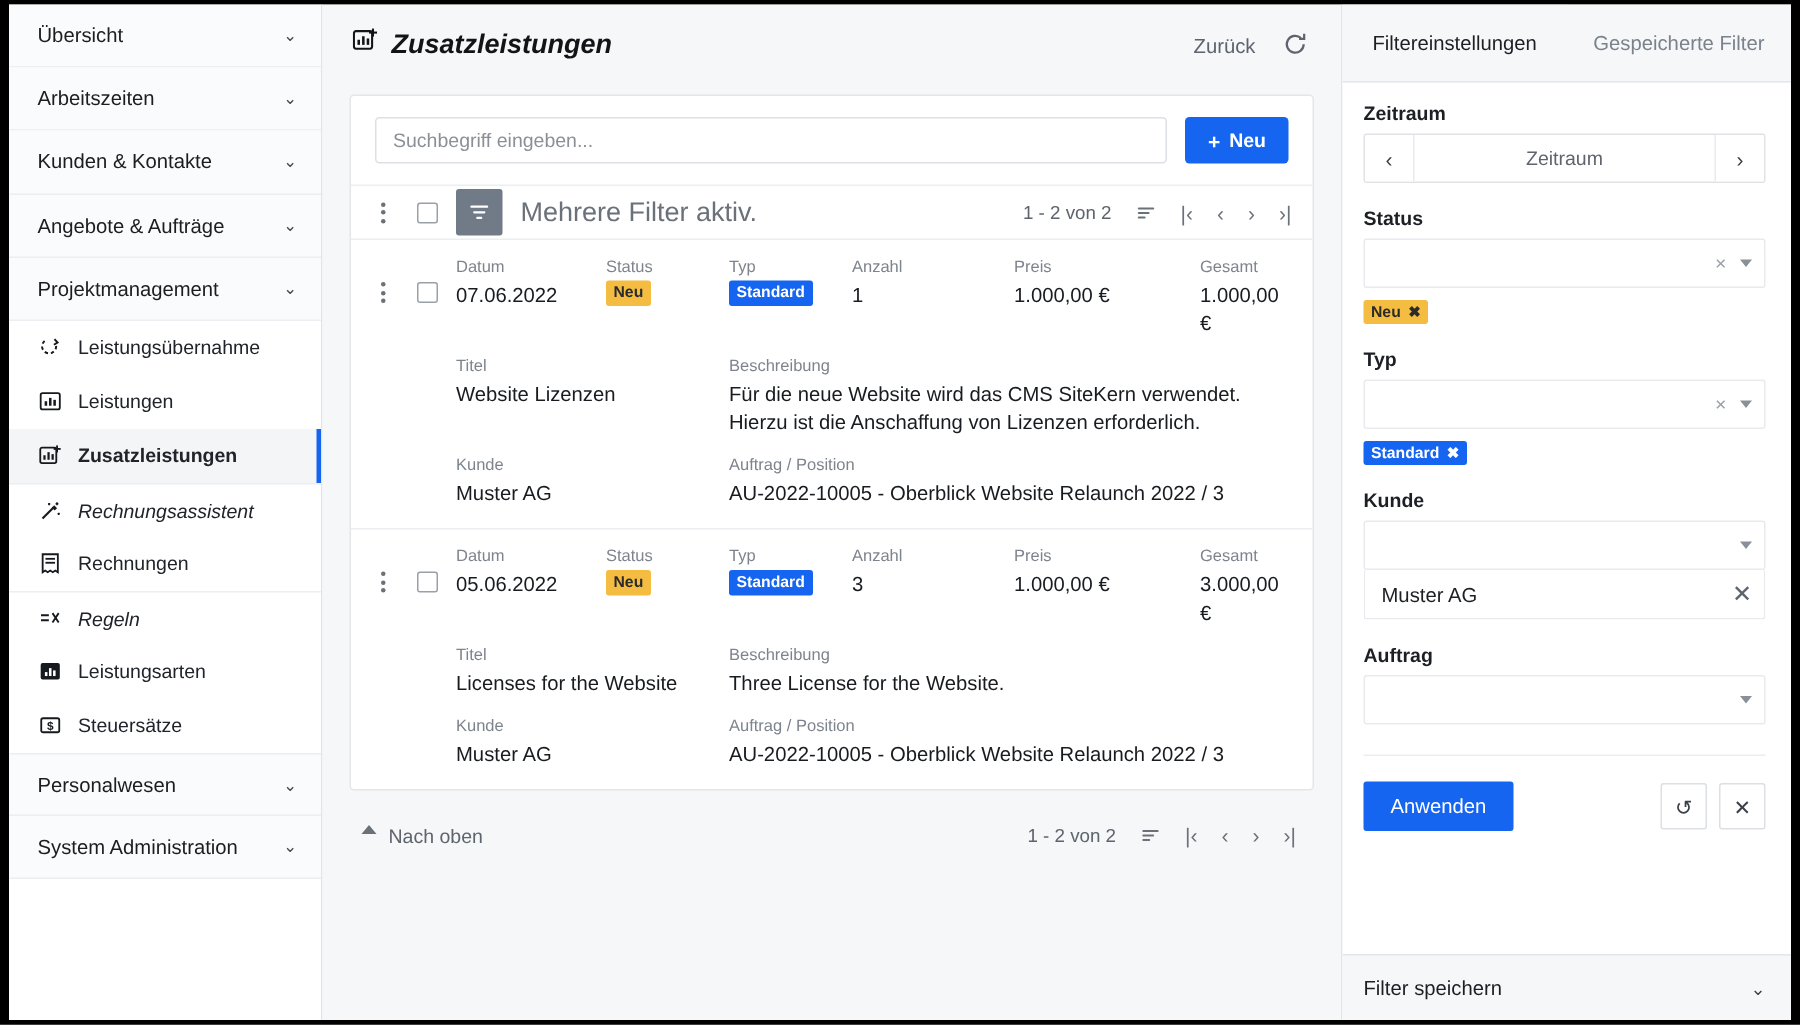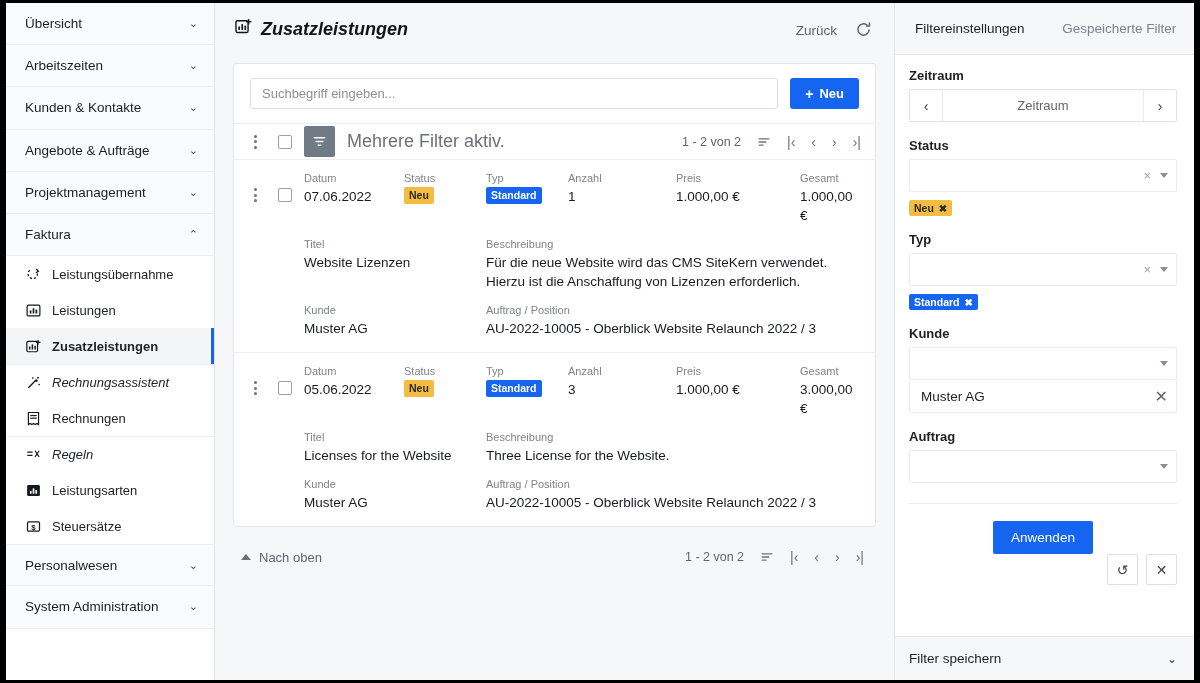--- a/index.html
+++ b/index.html
@@ -174,21 +174,21 @@
   .grid-mid { display:flex; margin-top:13px; }
   .c-titel { width:182px; }
   .c-besch { flex:1; padding-right:18px; }
   .grid-bot { display:flex; margin-top:13px; }
   .c-kunde { width:182px; }
   .c-auftrag { flex:1; }
 
   .main-foot {
     display:flex; align-items:center; padding: 14px 30px 0 26px;
   }
-  .top-link { display:flex; align-items:center; gap:8px; font-size:13px; color:#5d646e; cursor:pointer; }
+  .top-link { display:flex; align-items:flex-start; gap:8px; font-size:13px; color:#5d646e; cursor:pointer; }
   .caret-up { width:0;height:0;border-left:5px solid transparent;border-right:5px solid transparent;border-bottom:6px solid #6b7179; }
 
   
   .fpanel {
     width: 299px; min-width:299px; background:#ffffff;
     display:flex; flex-direction:column; overflow:hidden;
   }
   .fp-tabs {
     display:flex; height:52px; min-height:52px; background:#f6f7f9;
     border-bottom:1px solid #e4e6ea;
@@ -224,21 +224,21 @@
   .chips { margin-top:6px; }
   .chip {
     display:inline-flex; align-items:center; gap:5px;
     font-size:10.5px; font-weight:700; padding: 2px 5px; border-radius:2px;
   }
   .chip-neu { background:#f4bc40; color:#2b2b2b; }
   .chip-std { background:#1565f0; color:#fff; }
   .chip .x { font-size:10px; cursor:pointer; }
 
   .fp-divider { height:1px; background:#ebedf0; margin: 20px 0 0 0; }
-  .fp-actions { display:flex; align-items:center; padding: 17px 0 18px 0; flex-direction: column; }
+  .fp-actions { display:flex; align-items:center; padding: 17px 0 18px 0; }
   .apply-btn {
     height:33px; padding:0 18px; background:#1565f0; color:#fff; border:none;
     border-radius:2px; font-size:13.5px; cursor:pointer;
     font-family:"Liberation Sans", sans-serif;
   }
   .icon-btns { margin-left:auto; display:flex; gap:8px; }
   .icon-btn {
     width:31px; height:31px; border:1px solid #dcdfe4; border-radius:2px;
     background:#fff; display:flex; align-items:center; justify-content:center;
     color:#3c4149; cursor:pointer; font-size:14px;
@@ -272,24 +272,20 @@
         <span>Kunden &amp; Kontakte</span>
         <span class="chev">⌄</span>
       </div>
       <div class="nav-group">
         <span>Angebote &amp; Aufträge</span>
         <span class="chev">⌄</span>
       </div>
       <div class="nav-group">
         <span>Projektmanagement</span>
         <span class="chev">⌄</span>
-      </div>
-      <div class="nav-group">
-        <span>Faktura</span>
-        <span class="chev">⌃</span>
       </div>
 
       <div class="nav-sub">
         <span class="ic">
           <svg width="15" height="15" viewBox="0 0 16 16" fill="none" stroke="#16191d" stroke-width="1.4">
             <path d="M4 3.5 A5 5 0 1 0 12 6" stroke-dasharray="2.4 2"></path>
             <path d="M11 2.2 L13.2 4.6 L10.6 6.2" fill="none"></path>
           </svg>
         </span>
         <span>Leistungsübernahme</span>

